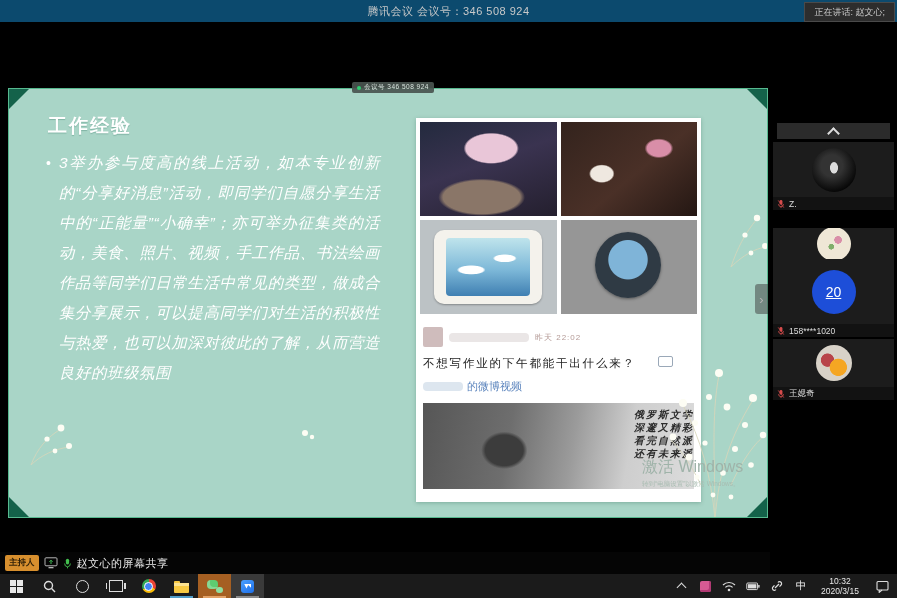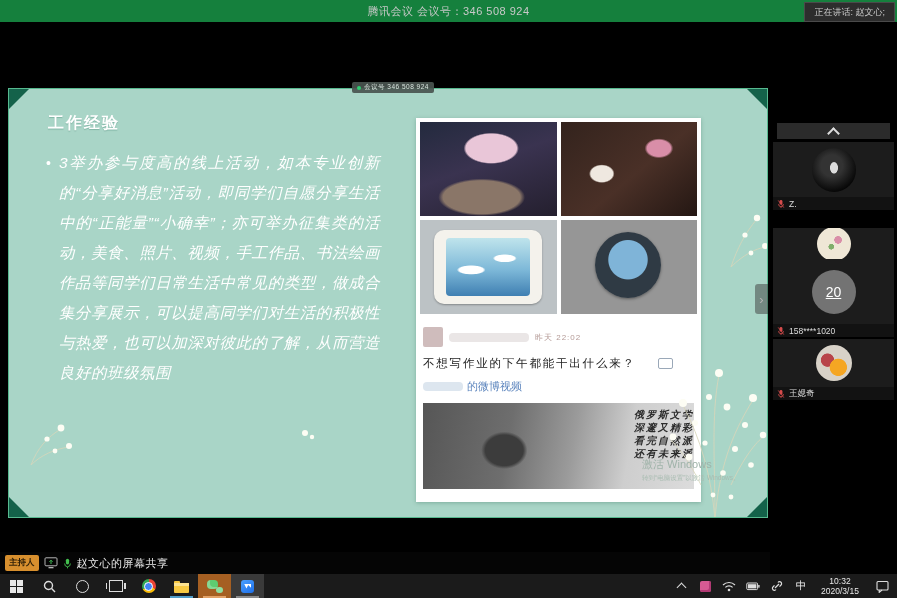--- a/index.html
+++ b/index.html
@@ -1,33 +1,33 @@
 <!DOCTYPE html>
 <html><head>
 <meta charset="utf-8">
 <style>
   html,body{margin:0;padding:0;background:#000;}
   .screen{position:relative;width:897px;height:598px;background:#000;overflow:hidden;
           font-family:"Liberation Sans",sans-serif;}
   
-  .topbar{position:absolute;left:0;top:0;width:100%;height:22px;background:#15803d;
+  .topbar{position:absolute;left:0;top:0;width:100%;height:22px;background:#0c4a6e;
           display:flex;align-items:center;justify-content:center;}
   .topbar span{color:#c9c9c9;font-size:11px;letter-spacing:.5px;}
   .speaking-badge{position:absolute;top:2px;right:2px;height:16px;padding:1px 9px;
           background:#2d2d2d;border:1px solid #4a4a4a;color:#c9c9c9;font-size:9px;
           display:flex;align-items:center;z-index:9;}
   
   .slide{position:absolute;left:8px;top:88px;width:760px;height:430px;background:#a9d5c7;
          overflow:hidden;border:1px solid #57b98f;box-sizing:border-box;}
   .corner{position:absolute;width:20px;height:20px;background:#14624a;}
   .c-tl{top:0;left:0;clip-path:polygon(0 0,100% 0,0 100%);}
   .c-tr{top:0;right:0;clip-path:polygon(0 0,100% 0,100% 100%);}
   .c-bl{bottom:0;left:0;clip-path:polygon(0 0,0 100%,100% 100%);}
   .c-br{bottom:0;right:0;clip-path:polygon(100% 0,100% 100%,0 100%);}
-  .slide-title{position:absolute;left:39px;top:24px;font-size:16px;font-weight:bold;
+  .slide-title{position:absolute;left:39px;top:24px;font-size:19px;font-weight:bold;
          color:#fff;letter-spacing:2px;text-shadow:0 1px 1px rgba(0,80,60,.25);}
   .bullet{position:absolute;left:37px;top:59px;width:334px;display:flex;color:#fff;}
   .bullet-marker{font-size:14px;line-height:30px;margin-right:8px;}
   .bullet-text{font-size:15.5px;line-height:30px;letter-spacing:.5px;text-align:justify;font-style:italic;}
   
   .collage{position:absolute;left:407px;top:29px;width:285px;height:384px;background:#fff;
            padding:4px;box-sizing:border-box;box-shadow:0 1px 4px rgba(0,60,40,.25);}
   .photo-grid{display:grid;grid-template-columns:1fr 1fr;gap:4px;}
   .photo{height:94px;}
   .p1{background:radial-gradient(ellipse 46px 26px at 52% 28%,#e9c6d8 0 55%,transparent 60%),
@@ -48,33 +48,33 @@
       background:radial-gradient(circle at 50% 42%,#7fb4d8 0 38%,#2f3a44 40% 100%);
       box-shadow:0 1px 3px rgba(0,0,0,.4);}
   
   .post{margin-top:7px;padding:2px 3px;}
   .post-header{display:flex;align-items:center;gap:6px;margin:4px 0 9px;}
   .post-avatar{width:20px;height:20px;background:#cfbcbc;border-radius:2px;}
   .blur-bar{height:9px;background:#eae6e6;border-radius:4px;}
   .name-blur{width:80px;}
   .post-time{font-size:8px;color:#b49a96;letter-spacing:1px;}
   .post-content{font-family:"Liberation Serif",serif;font-size:11.5px;color:#222;
-      letter-spacing:1.8px;display:flex;align-items:center;gap:22px;}
+      letter-spacing:1.8px;display:flex;gap:22px;}
   .video-chip{width:13px;height:9px;border:1px solid #9aa8b8;border-radius:2px;flex:none;}
   .post-link{display:flex;align-items:center;gap:4px;margin-top:8px;
       font-family:"Liberation Serif",serif;font-size:11px;color:#5b84bd;}
   .link-blur{width:40px;background:#dde6ef;}
   .post-image{margin-top:9px;height:86px;position:relative;
       background:radial-gradient(ellipse 42px 34px at 30% 55%,#3c3c3c 0 45%,transparent 55%),
       linear-gradient(100deg,#565656 0%,#6e6e6e 32%,#9b9b9b 55%,#cecece 75%,#dcdcdc 100%);}
   .overlay-text{position:absolute;right:0;top:5px;font-family:"Liberation Serif",serif;
       font-weight:bold;font-style:italic;font-size:10px;line-height:13px;color:#2c2c2c;
       letter-spacing:2px;text-align:right;}
   .watermark{position:absolute;left:633px;top:368px;z-index:4;color:#9fb3a9;}
-  .wm1{font-size:11px;}
+  .wm1{font-size:16px;}
   .wm2{font-size:6.5px;margin-top:2px;color:#a8bcb1;}
   .sprig{position:absolute;z-index:2;}
   
   .slide-pill{position:absolute;left:352px;top:82px;height:11px;padding:0 5px;z-index:6;
       background:rgba(73,84,79,.92);border-radius:2px;display:flex;align-items:center;gap:3px;}
   .pill-dot{width:4px;height:4px;border-radius:50%;background:#2ecc71;}
   .slide-pill span{font-size:6.5px;color:#d8e4de;letter-spacing:.5px;}
   
   .collapse-handle{position:absolute;left:755px;top:284px;width:13px;height:30px;
       background:rgba(60,60,60,.5);border-radius:3px 0 0 3px;display:flex;align-items:center;
@@ -90,21 +90,21 @@
   .t1{top:120px;height:68px;} .t2{top:206px;height:45px;} .t3{top:237px;height:78px;}
   .t4{top:317px;height:61px;} .t5{top:380px;height:65px;}
   .avatar-wrap{flex:1;display:flex;align-items:center;justify-content:center;overflow:hidden;}
   .av{border-radius:50%;flex:none;}
   .av1{width:44px;height:44px;background:
       radial-gradient(ellipse 9px 13px at 50% 45%,#ddd 0 40%,transparent 48%),
       radial-gradient(circle at 45% 40%,#333 0 30%,#050505 75%);}
   .av2{width:34px;height:34px;background:
       radial-gradient(circle 4px at 62% 38%,#d98ea8 0 90%,transparent 100%),
       radial-gradient(circle 3px at 42% 58%,#7fae6a 0 90%,transparent 100%),#efe7d6;}
-  .av3{width:44px;height:44px;background:#737373;display:flex;align-items:center;
+  .av3{width:44px;height:44px;background:#1d4ed8;display:flex;align-items:center;
       justify-content:center;color:#fff;font-size:14px;text-decoration:underline;}
   .av4{width:36px;height:36px;background:
       radial-gradient(circle 9px at 62% 62%,#f5a623 0 92%,transparent 100%),
       radial-gradient(circle 7px at 32% 42%,#b8444a 0 90%,transparent 100%),#d8d2c8;}
   .av5{width:44px;height:44px;background:#fff;}
   .namebar{height:13px;background:#121212;display:flex;align-items:center;gap:4px;
       padding:0 4px;}
   .namebar span{color:#ddd;font-size:8.5px;white-space:nowrap;overflow:hidden;}
   
   .sharebar{position:absolute;left:0;top:552px;width:770px;height:22px;background:#050505;

